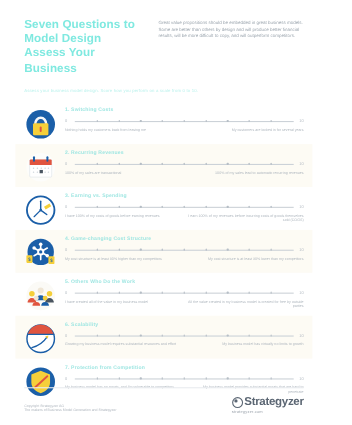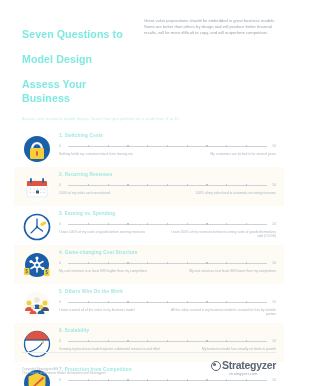--- a/index.html
+++ b/index.html
@@ -13,21 +13,21 @@
   .page{position:relative;width:298px;height:386px;box-sizing:border-box;}
 
   
   .header{display:flex;padding:16px 22px 0 22px;box-sizing:border-box;}
   .title{
     width:112px;flex:none;
     font-size:10.6px;line-height:13.2px;
     font-weight:bold;letter-spacing:.1px;
     color:#7fe9e0;
   }
-  .title span{display:block;margin-top:12px;}
+  .title span{display:block;}
   .intro{
     margin-left:10px;flex:1;
     font-size:4.1px;line-height:6.1px;
     color:#9aa4ad;
     padding-top:2px;
   }
   .intro p{margin:0;}
 
   .subtitle{
     padding:0 22px;
@@ -102,21 +102,21 @@
     position:absolute;left:0;right:0;bottom:0;
     padding:0 22px 10px 22px;
     box-sizing:border-box;
     display:flex;align-items:flex-end;justify-content:space-between;
   }
   .footer-divider{
     position:absolute;left:22px;right:22px;bottom:34px;
     height:.5px;background:#e9ecef;
   }
   .copyright{font-size:3.2px;line-height:4.6px;color:#b0b7bf;}
-  .brand{text-align:center;}
+  .brand{text-align:left;}
   .brand-name{
     font-size:10.5px;line-height:11px;font-weight:bold;
     color:#5b6673;letter-spacing:-.3px;
     display:flex;align-items:center;justify-content:flex-end;
   }
   .brand-mark{
     display:inline-block;width:8px;height:8px;border-radius:50%;
     border:1.1px solid #5b6673;margin-right:1.5px;
     position:relative;flex:none;
   }

